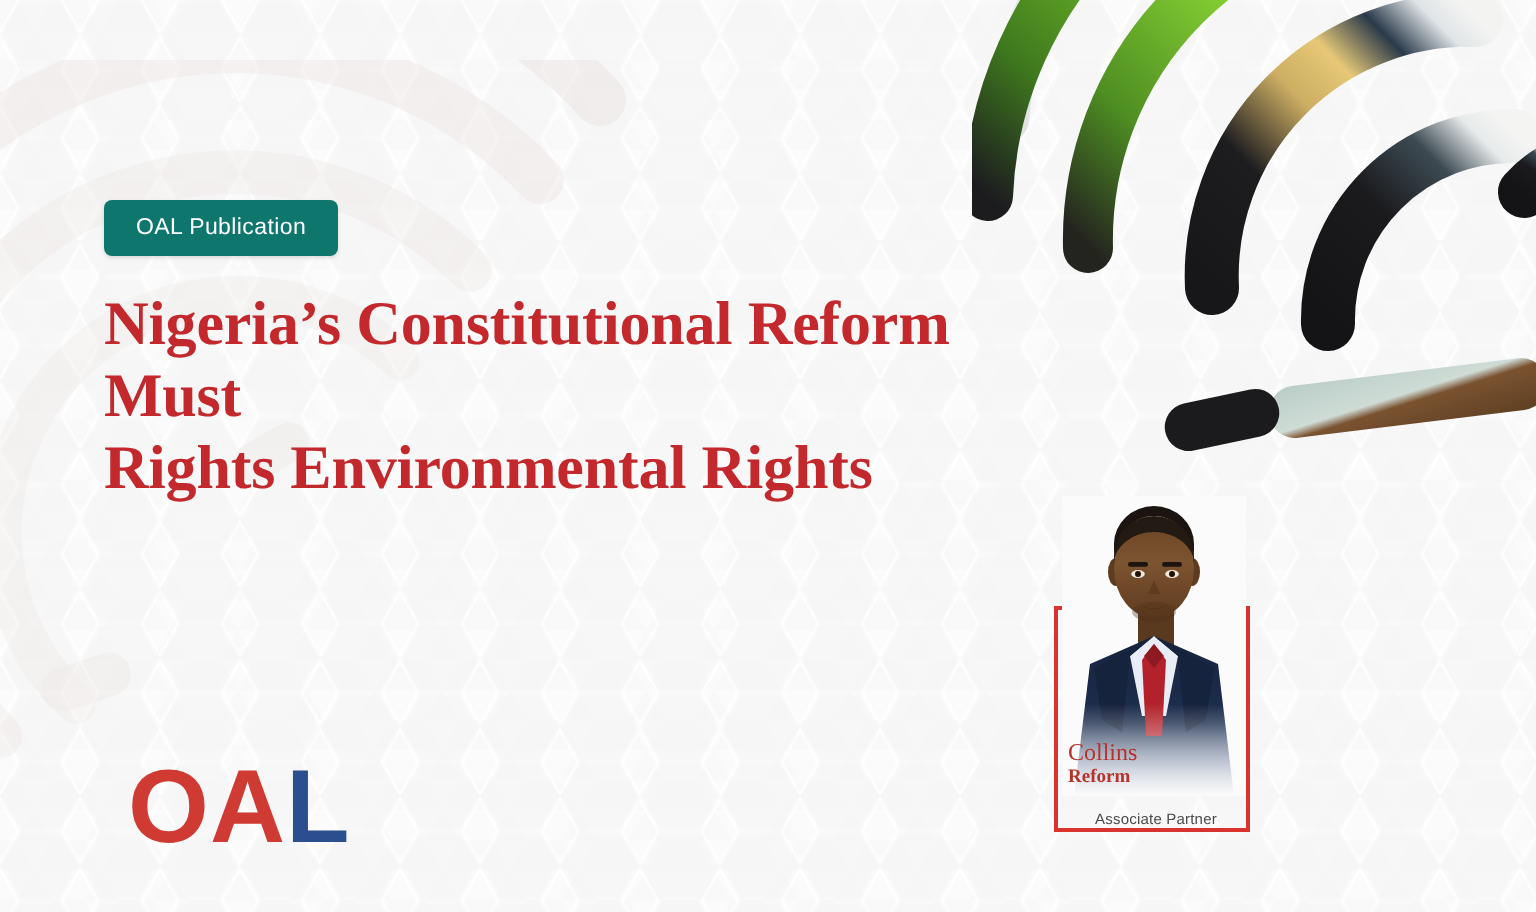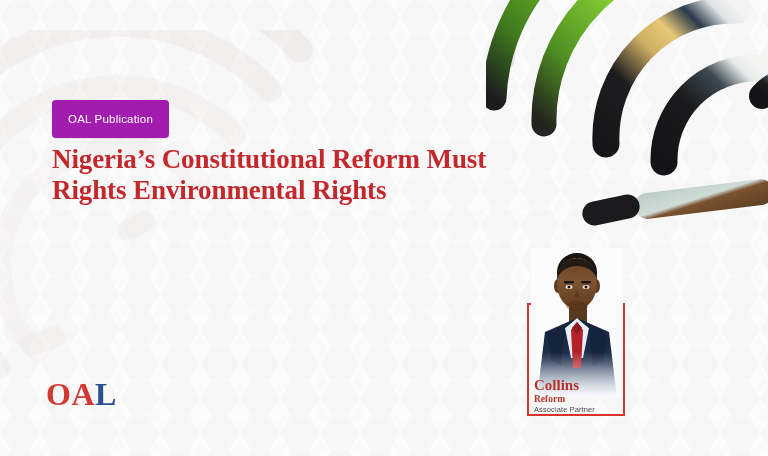--- a/index.html
+++ b/index.html
@@ -35,45 +35,45 @@
 
   
   .motif{
     position:absolute;right:-18px;top:-52px;width:300px;height:310px;
   }
   .motif svg{width:100%;height:100%;display:block;}
 
   
   .badge{
     position:absolute;left:52px;top:100px;
-    height:38px;padding:0 16px;
+    height:28px;padding:0 16px;
     display:flex;align-items:center;justify-content:center;
-    background:#a21caf;color:#ffffff;
+    background:#0f766e;color:#ffffff;
     border-radius:4px;
     font-size:11.5px;letter-spacing:.2px;
     box-shadow:0 1px 2px rgba(0,0,0,.12);
     white-space:nowrap;
   }
 
   
   .headline{
     position:absolute;left:52px;top:144px;width:470px;
     font-family:"Liberation Serif", serif;
     font-weight:bold;
-    font-size:27px;line-height:1.16;
+    font-size:31px;line-height:1.16;
     color:#c2282c;
     letter-spacing:-.1px;
   }
   .headline .l2{display:block;}
 
   
   .logo{
-    position:absolute;left:46px;top:378px;
-    font-family:Liberation Serif, serif;
-    font-size:32px;font-weight:bold;line-height:1;
+    position:absolute;left:64px;top:378px;
+    font-family:Liberation Sans, sans-serif;
+    font-size:52px;font-weight:bold;line-height:1;
     letter-spacing:.5px;
   }
   .logo .o{color:#cf3a33;}
   .logo .a{color:#cf3a33;}
   .logo .l{color:#2b4f8e;}
 
   
   .author{
     position:absolute;left:527px;top:248px;width:104px;height:172px;
   }
@@ -86,28 +86,28 @@
   .portrait{
     position:absolute;left:4px;top:0;width:92px;height:150px;
     overflow:hidden;
   }
   .portrait svg{width:100%;height:100%;display:block;}
   .author-meta{
     position:absolute;left:7px;bottom:6px;width:88px;
   }
   .a-name1{
     font-family:"Liberation Serif", serif;
-    font-weight:bold;font-size:15px;color:#b8322c;line-height:1.15;
+    font-weight:normal;font-size:12px;color:#b8322c;line-height:1.15;
   }
   .a-name2{
     font-family:"Liberation Serif", serif;
     font-weight:bold;font-size:9.5px;color:#b8322c;line-height:1.15;
   }
   .a-role{
-    font-size:7.5px;color:#4a4a4a;margin-top:0;letter-spacing:.1px;
+    font-size:7.5px;color:#4a4a4a;margin-top:10px;letter-spacing:.1px;text-align:center;
   }
 </style>
 </head>
 <body>
 
 <div id="card">
 
   <div class="hex-bg"></div>
   <div class="hexgrid">
     <svg viewBox="0 0 768 456" preserveAspectRatio="none" xmlns="http://www.w3.org/2000/svg">

